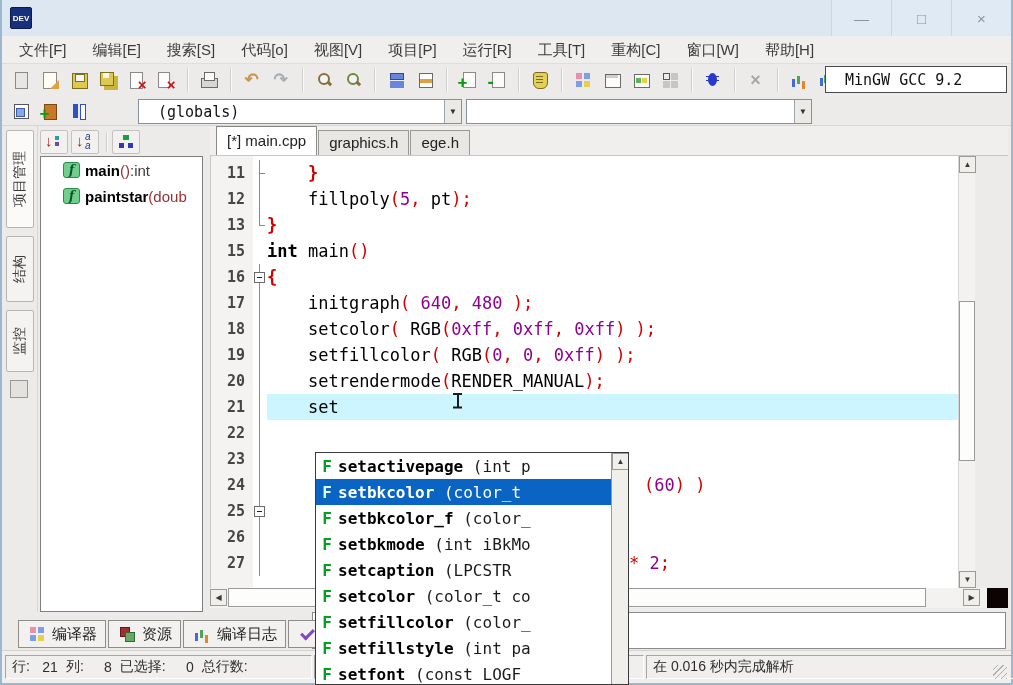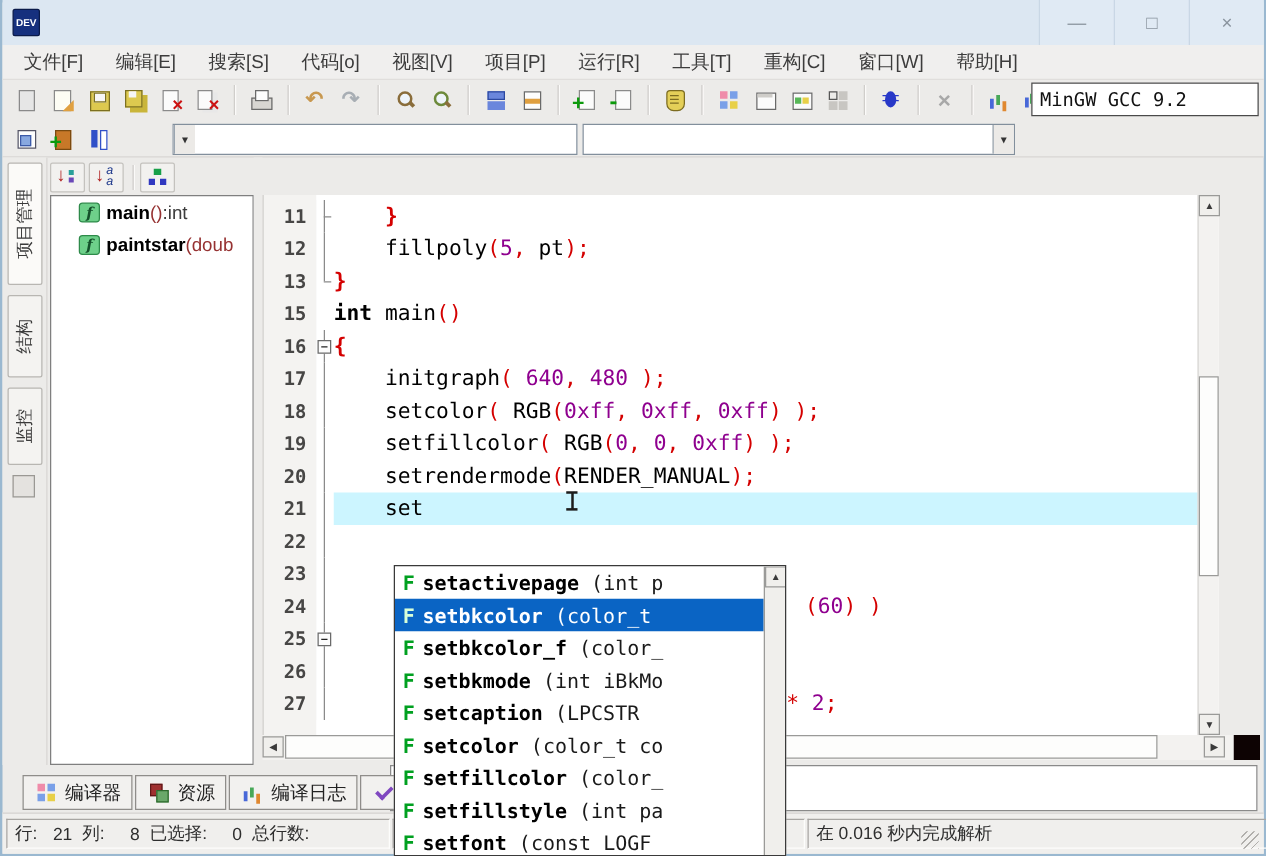--- a/index.html
+++ b/index.html
@@ -17,21 +17,21 @@
   .winbtn{width:60px;height:36px;display:flex;align-items:center;justify-content:center;color:#8a949e;font-size:15px;border-left:1px solid #c9d7e5;background:#e0eaf4;cursor:default;}
   
   .menubar{position:absolute;left:2px;top:36px;width:1009px;height:28px;background:#f0efee;border-bottom:1px solid #e0dedc;display:flex;padding-left:4px;}
   .menuitem{padding:0 13px;font-size:15px;color:#3c3c3c;line-height:27px;}
   
   .toolbar1{position:absolute;left:2px;top:64px;width:1009px;height:32px;display:flex;align-items:center;padding-left:5px;background:#ecebe9;}
   .toolbar2{position:absolute;left:2px;top:96px;width:1009px;height:30px;display:flex;align-items:center;padding-left:5px;background:#ecebe9;border-bottom:1px solid #d8d6d3;}
   .tbtn{width:27px;height:26px;border:1px solid transparent;border-radius:2px;display:flex;align-items:center;justify-content:center;margin-right:2px;}
   .tsep{width:2px;height:24px;border-left:1px solid #d0cecb;border-right:1px solid #fbfaf9;margin:0 6px;}
   .combo{position:absolute;height:25px;background:#fff;border:1px solid #828f9c;display:flex;align-items:center;font-family:"DejaVu Sans Mono",monospace;font-size:15px;color:#111;}
-  .combo .cval{flex:1;padding-left:6px;overflow:hidden;white-space:nowrap;}
+  .combo .cval{flex:1;padding-left:19px;overflow:hidden;white-space:nowrap;}
   .combo .carrow{width:17px;height:100%;background:#eceae7;border-left:1px solid #9aa5b0;display:flex;align-items:center;justify-content:center;font-size:8px;color:#333;}
   #combo-compiler{left:825px;top:66px;width:182px;height:27px;border:1px solid #4a4a4a;}
   #combo-globals{left:138px;top:99px;width:324px;}
   #combo-members{left:466px;top:99px;width:346px;}
   
   .sidestrip{position:absolute;left:2px;top:126px;width:36px;height:486px;background:#ecebe9;border-right:1px solid #d8d6d3;}
   .vtab{position:absolute;left:4px;width:28px;background:#f4f3f1;border:1px solid #b8b6b2;border-radius:2px;display:flex;align-items:center;justify-content:center;}
   .vtab span{transform:rotate(-90deg);white-space:nowrap;font-size:14px;color:#3a3a3a;display:block;}
   .vtab-sq{position:absolute;left:8px;width:18px;height:18px;background:#e4e2df;border:1px solid #9a9894;}
   
@@ -278,20 +278,21 @@
         <span class="icon swap-header-icon"></span>
       </div>
       <div class="tbtn">
         <span class="icon add-project-icon"></span>
       </div>
       <div class="tbtn">
         <span class="icon bookmark-icon"></span>
       </div>
     </div>
   <div class="combo" id="combo-globals">
+    <span class="cval">(globals)</span>
     <span class="carrow">▼</span>
   </div>
   <div class="combo" id="combo-members">
     <span class="cval"></span>
     <span class="carrow">▼</span>
   </div>
 
   <div class="sidestrip" id="sidestrip">
       <div class="vtab" style="top: 4px; height: 98px; background: rgb(251, 250, 248);">
         <span>项目管理</span>
@@ -328,20 +329,25 @@
       <div class="treeitem">
         <span class="f-ic">f</span>
         <span class="tname">paintstar</span>
         <span class="tsig">(doub</span>
       </div>
     </div>
 
   <div class="splitter"></div>
 
   <div class="editorcol">
+    <div class="tabbar" id="tabbar">
+        <div class="etab active">[*] main.cpp</div>
+        <div class="etab">graphics.h</div>
+        <div class="etab">ege.h</div>
+      </div>
     <div class="edcontent">
       <div class="gutterbg"></div>
       <div class="codes" id="codes">
           <div class="crow">
             <div class="g-num">11</div>
             <div class="g-fold fold-tick"></div>
             <div class="g-code"><span class="tk-t">    </span><span class="tk-b">}</span></div>
           </div>
           <div class="crow">
             <div class="g-num">12</div>

